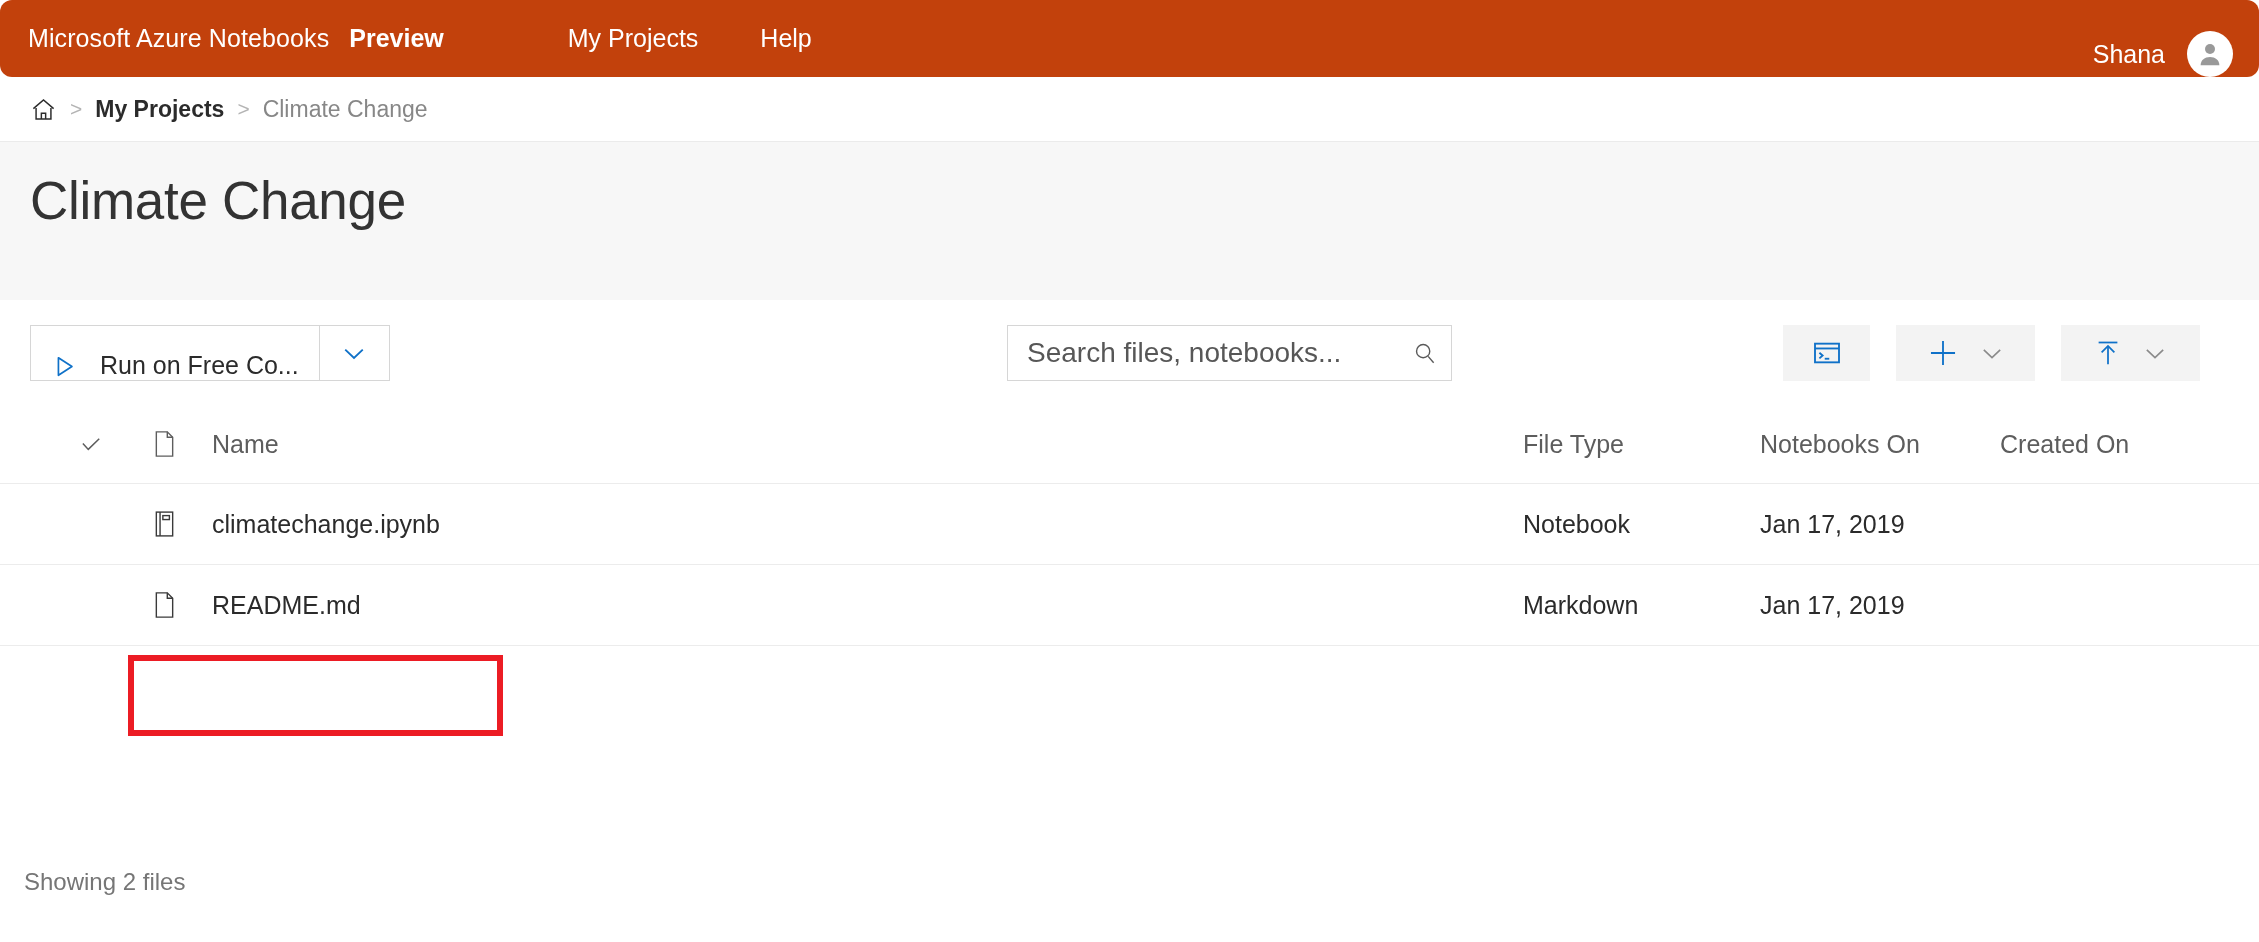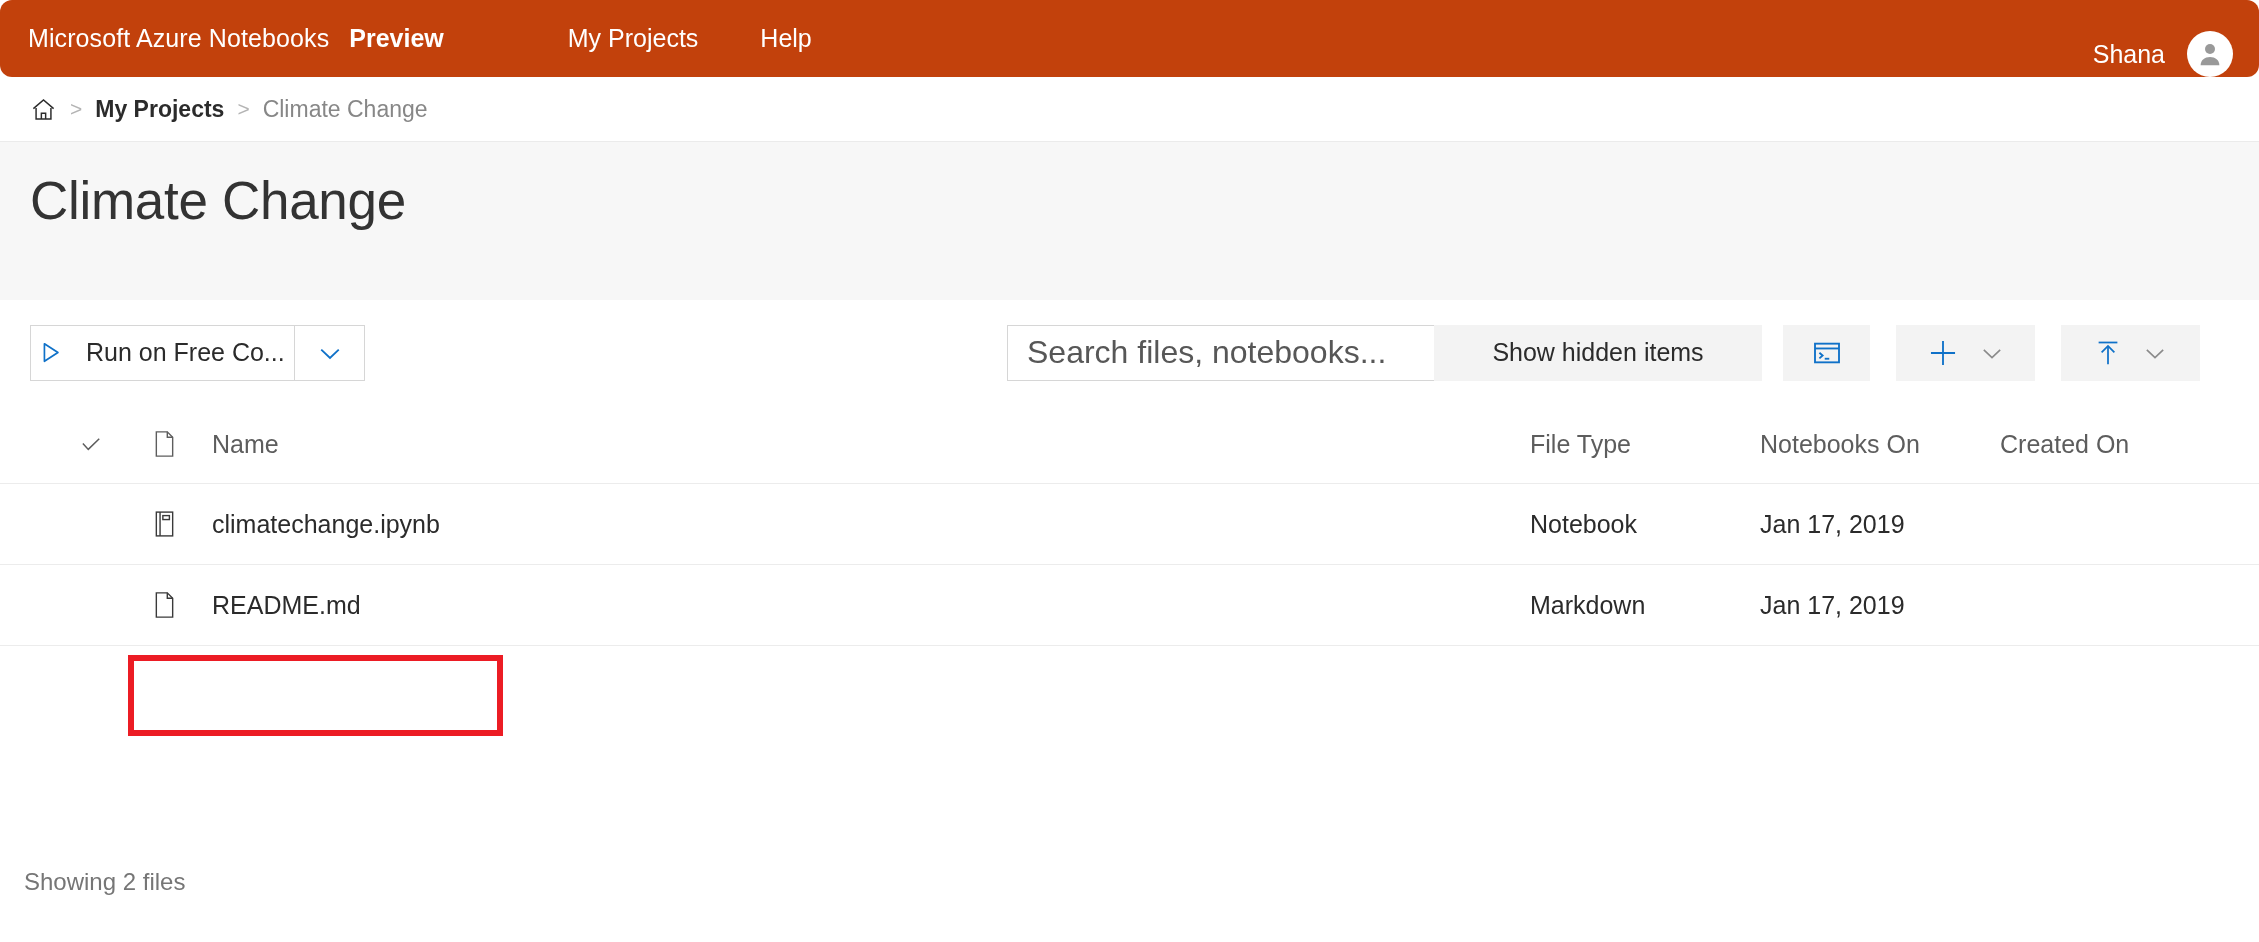--- a/index.html
+++ b/index.html
@@ -214,23 +214,23 @@
     box-sizing: border-box;
   }
   .run-split {
     margin-left: 30px;
     display: flex;
     height: 56px;
   }
   .run-split .run-main {
     border: 1px solid #d6d6d6;
     display: flex;
-    align-items: center;
+    align-items: flex-end;
     gap: 22px;
-    padding: 0 6px;
+    padding: 0 20px;
     min-width: 265px;
     box-sizing: border-box;
     font-size: 25px;
     color: #2b2b2b;
     background: #ffffff;
     white-space: nowrap;
     cursor: pointer;
   }
   .run-split .run-caret {
     border: 1px solid #d6d6d6;
@@ -251,21 +251,21 @@
     background: #ffffff;
     display: flex;
     align-items: center;
     box-sizing: border-box;
   }
   .search-wrap input {
     flex: 1;
     border: none;
     outline: none;
     font-family: "Liberation Sans", sans-serif;
-    font-size: 32px;
+    font-size: 28px;
     color: #3a3a3a;
     padding: 0 10px 0 19px;
     background: transparent;
   }
   .search-wrap input::placeholder { color: #575757; }
   .search-icon-btn {
     width: 54px;
     display: flex;
     align-items: center;
     justify-content: center;
@@ -307,21 +307,21 @@
     border-bottom: 1px solid #ececec;
   }
   .frow {
     position: relative;
     height: 80px;
     border-bottom: 1px solid #ececec;
   }
   .c-check { position: absolute; left: 78px; top: 50%; transform: translateY(-50%); display:flex; align-items:center; }
   .c-icon  { position: absolute; left: 152px; top: 50%; transform: translateY(-50%); display:flex; align-items:center; }
   .c-name  { position: absolute; left: 212px; top: 50%; transform: translateY(-50%); font-size: 25px; white-space: nowrap; }
-  .c-type  { position: absolute; left: 1523px; top: 50%; transform: translateY(-50%); font-size: 25px; white-space: nowrap; margin-left: 7px; }
+  .c-type  { position: absolute; left: 1523px; top: 50%; transform: translateY(-50%); font-size: 25px; white-space: nowrap; }
   .c-mod   { position: absolute; left: 1760px; top: 50%; transform: translateY(-50%); font-size: 25px; white-space: nowrap; }
   .c-created { position: absolute; left: 2000px; top: 50%; transform: translateY(-50%); font-size: 25px; white-space: nowrap; }
   .fhead .c-name, .fhead .c-type, .fhead .c-mod, .fhead .c-created { color: #5d5d5d; }
   .frow  .c-name, .frow  .c-type, .frow  .c-mod { color: #2b2b2b; }
   .frow .c-name { cursor: pointer; }
 
   .footer-count {
     position: absolute;
     left: 24px;
     top: 868px;
@@ -458,23 +458,20 @@
   <div class="search-wrap">
     <input type="text" placeholder="Search files, notebooks..." style="">
     <span class="search-icon-btn">
       <svg width="26" height="26" viewBox="0 0 24 24" fill="none" stroke="#5a5a5a" stroke-width="1.3">
         <circle cx="10.3" cy="10.3" r="6.1"></circle>
         <path d="M14.9 15.1L20 21"></path>
       </svg>
     </span>
   </div>
 
-  <div class="tb-btn text">
-    <span>Show hidden items</span>
-  </div>
 
   <div class="tb-btn terminal">
     <svg width="32" height="32" viewBox="0 0 24 24" fill="none" stroke="#0f71c8" stroke-width="1.4">
       <rect x="3" y="5" width="18" height="14"></rect>
       <path d="M3 8.6h18"></path>
       <path d="M6.3 11.8l2.4 2.1-2.4 2.1"></path>
       <path d="M10.3 16.3h3.4"></path>
     </svg>
   </div>
 

